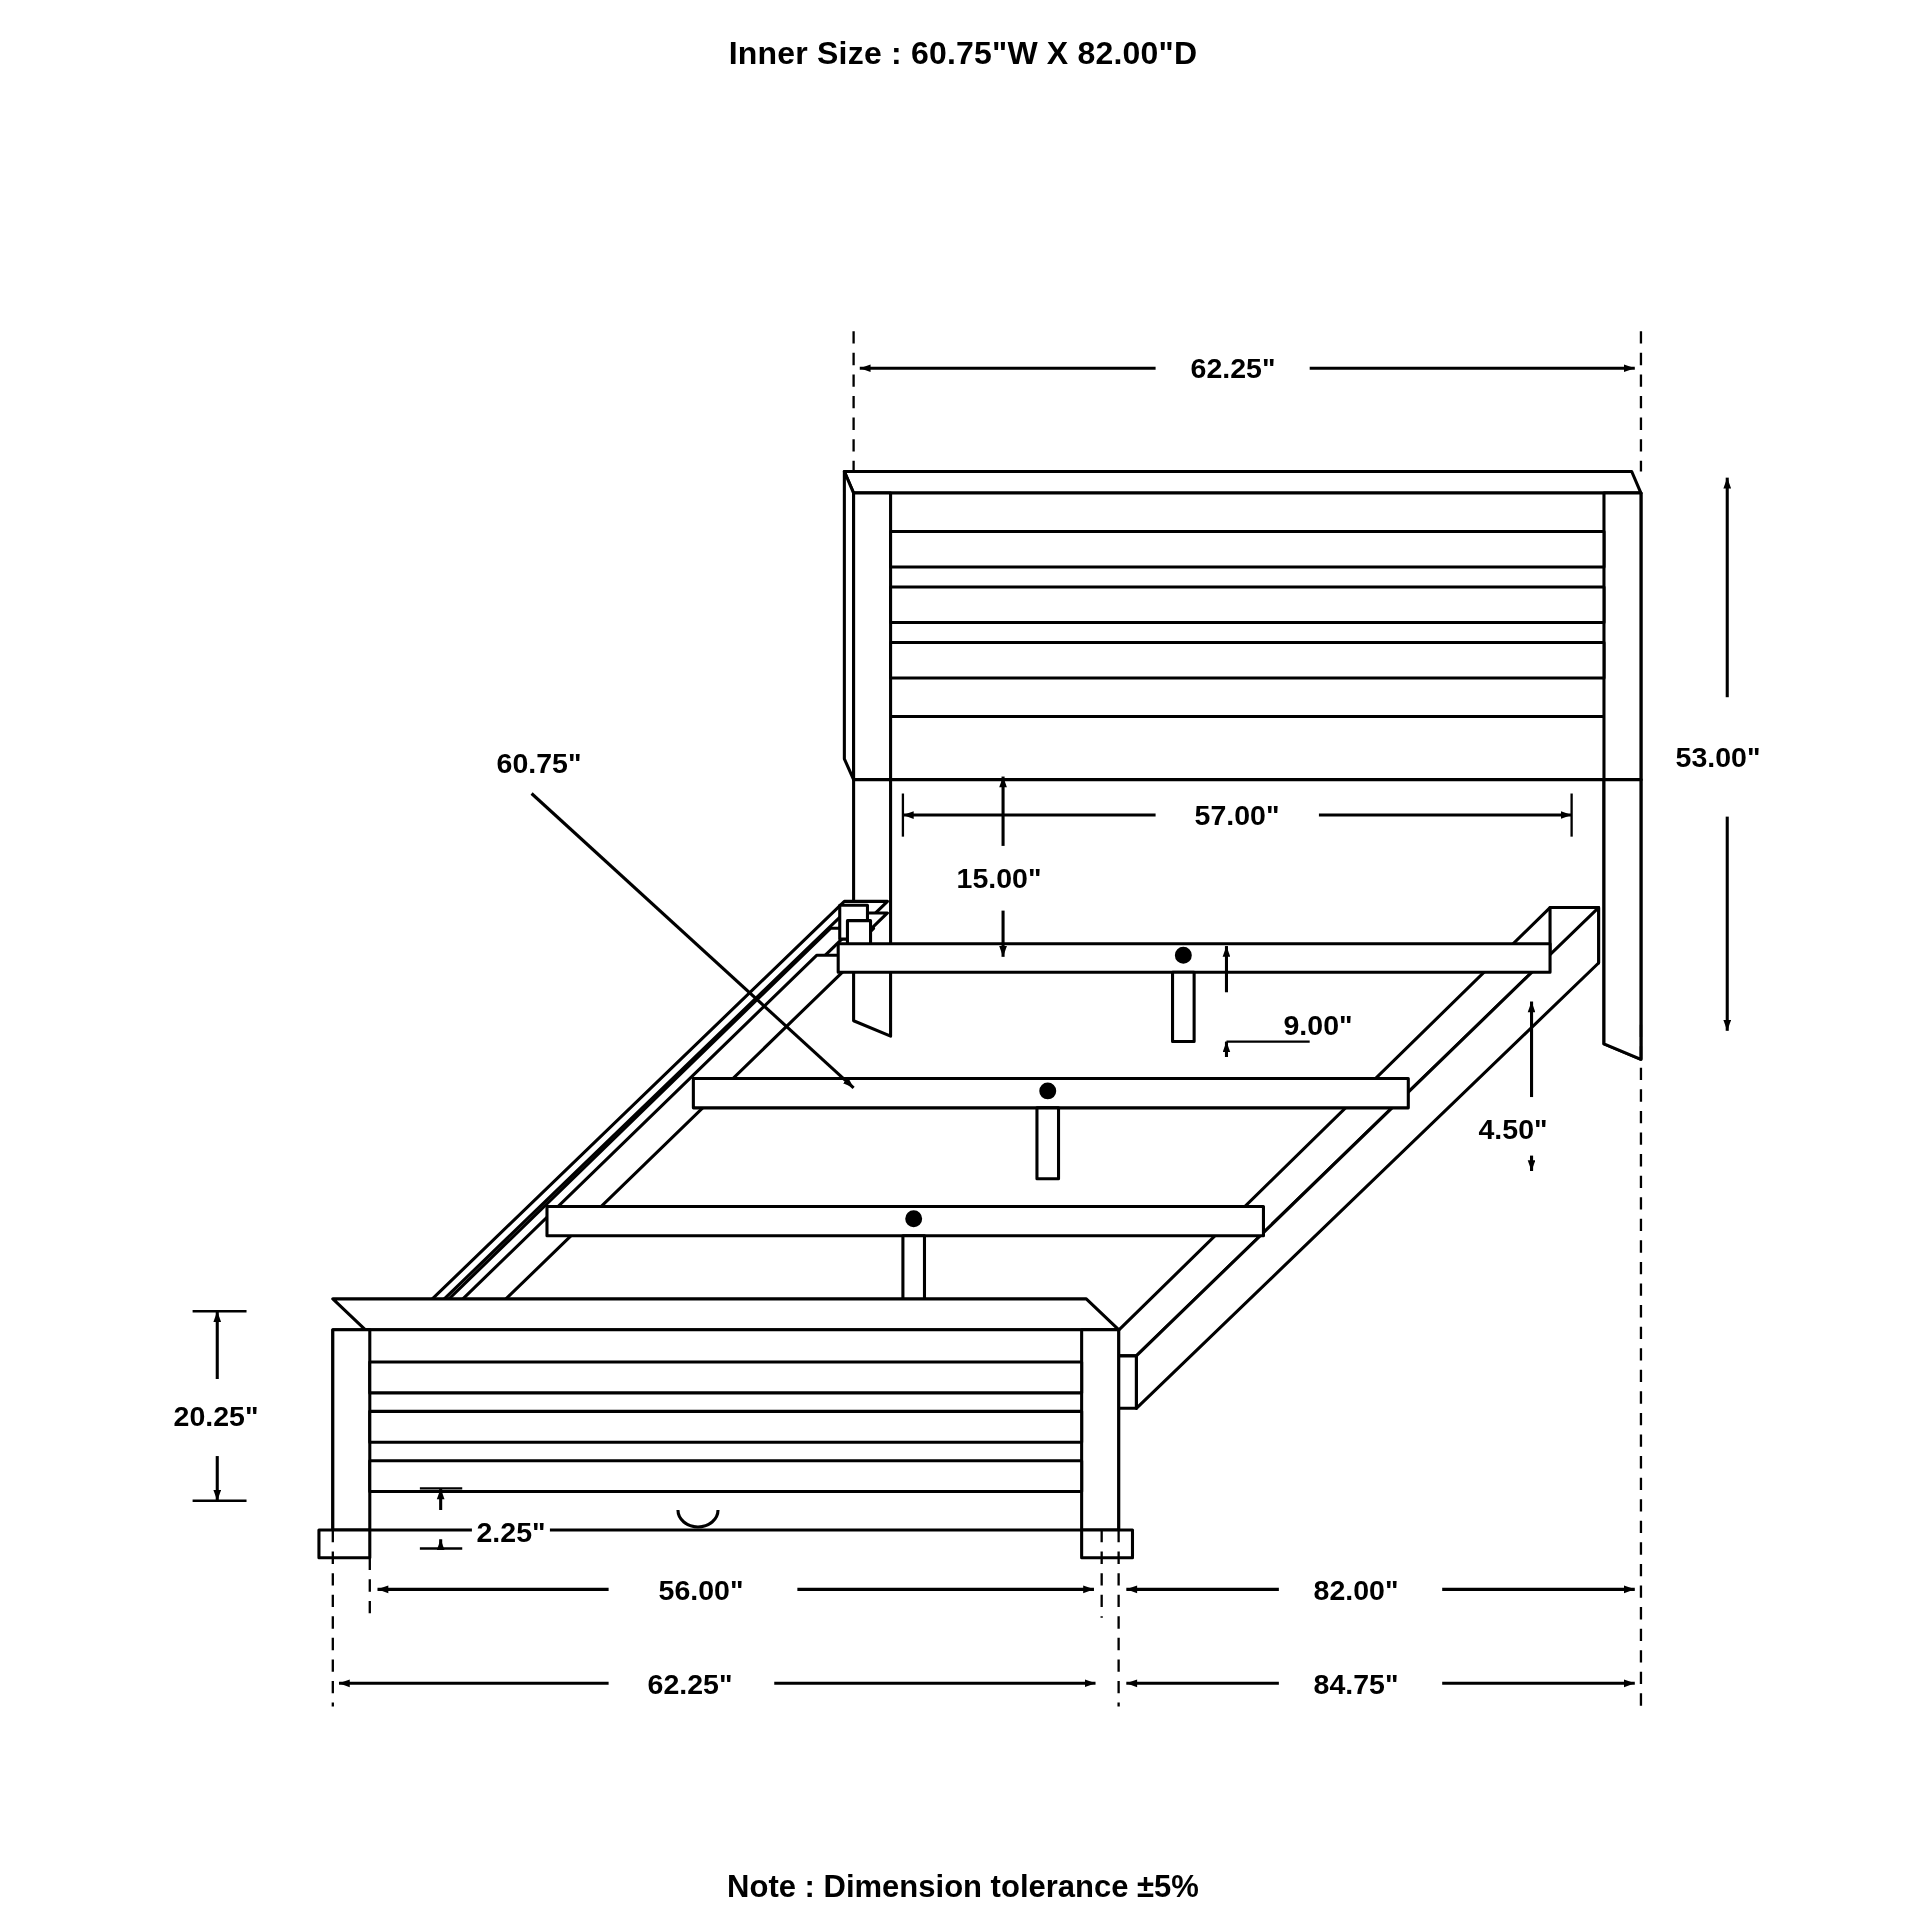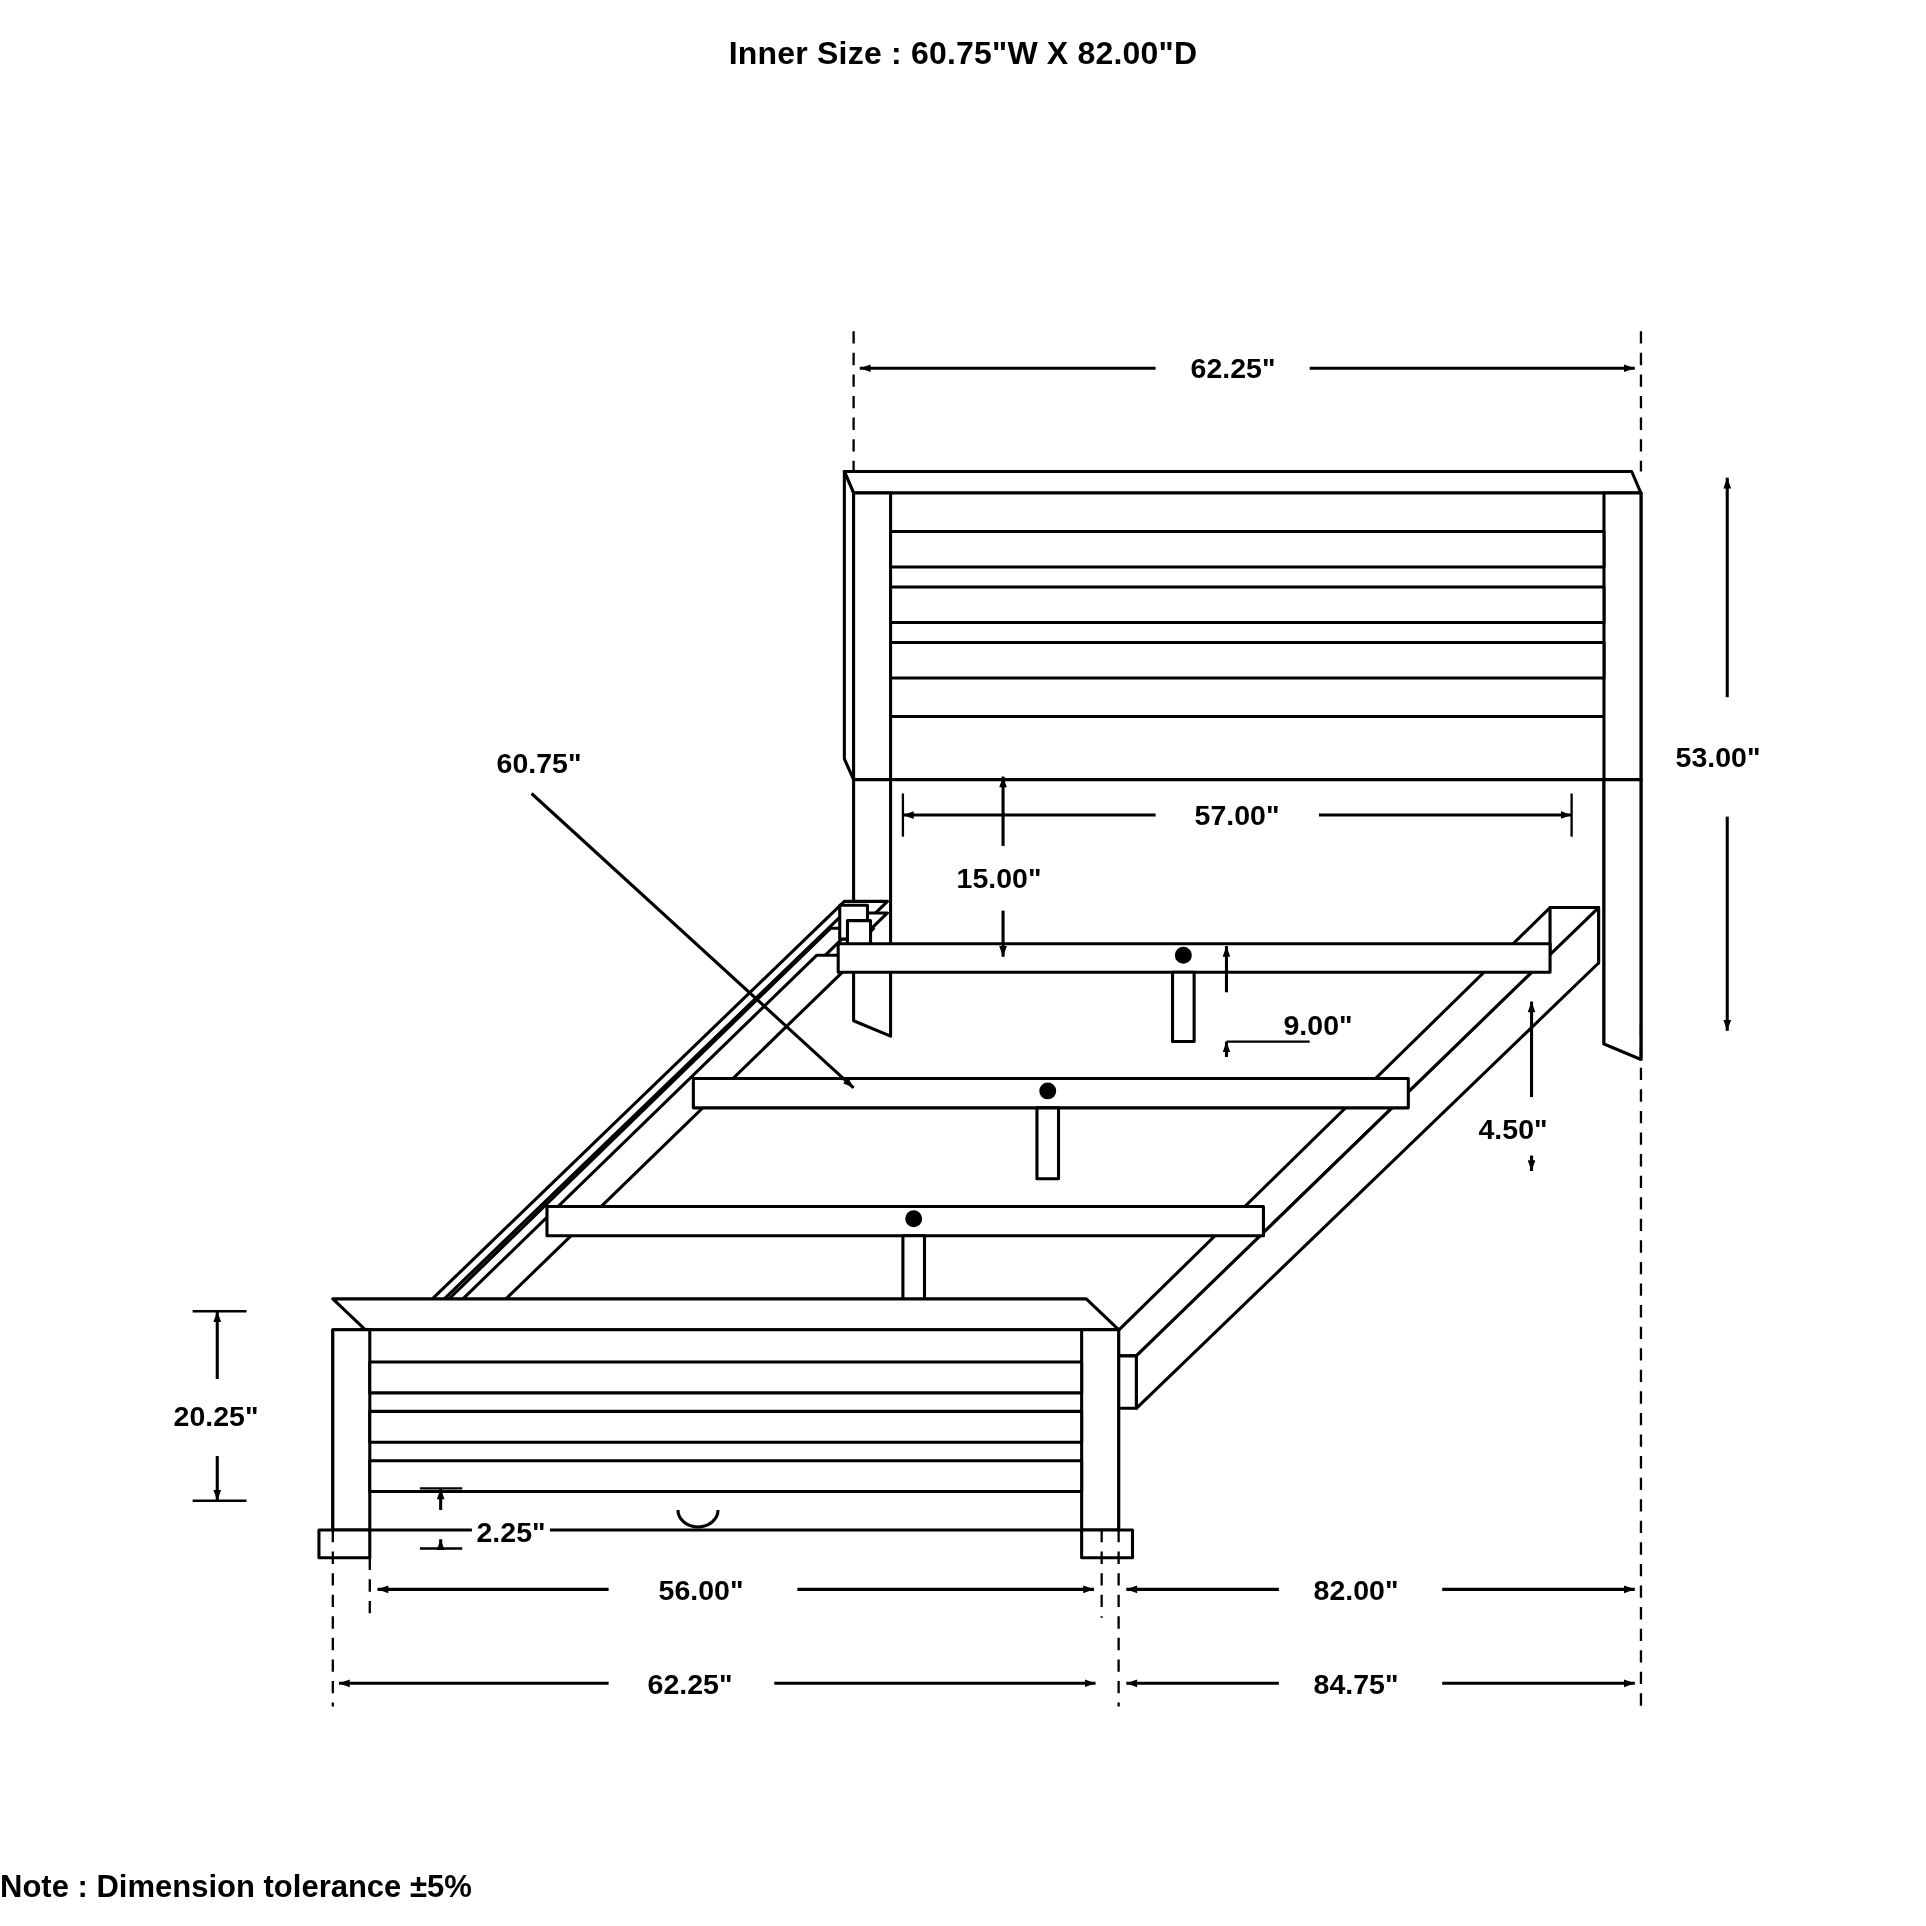--- a/index.html
+++ b/index.html
@@ -29,20 +29,21 @@
     text-align: center;
     font-size: 32px;
     font-weight: bold;
     letter-spacing: 0.2px;
   }
   .note {
     position: absolute;
     left: 0;
     top: 1869px;
     width: 1926px;
+    text-align: center;
     font-size: 31px;
     font-weight: bold;
   }
   svg.drawing {
     position: absolute;
     left: 0;
     top: 0;
     width: 1926px;
     height: 1926px;
   }

